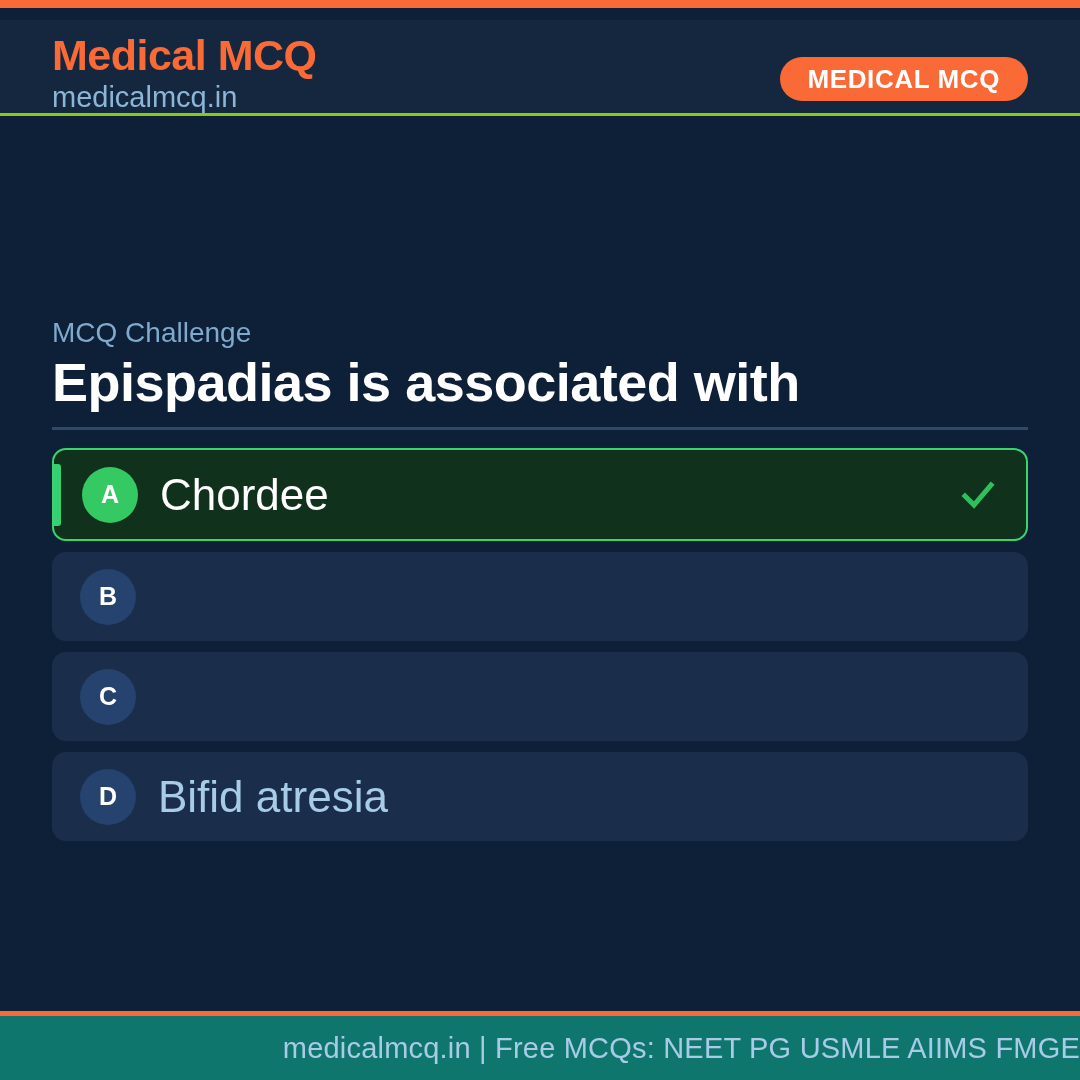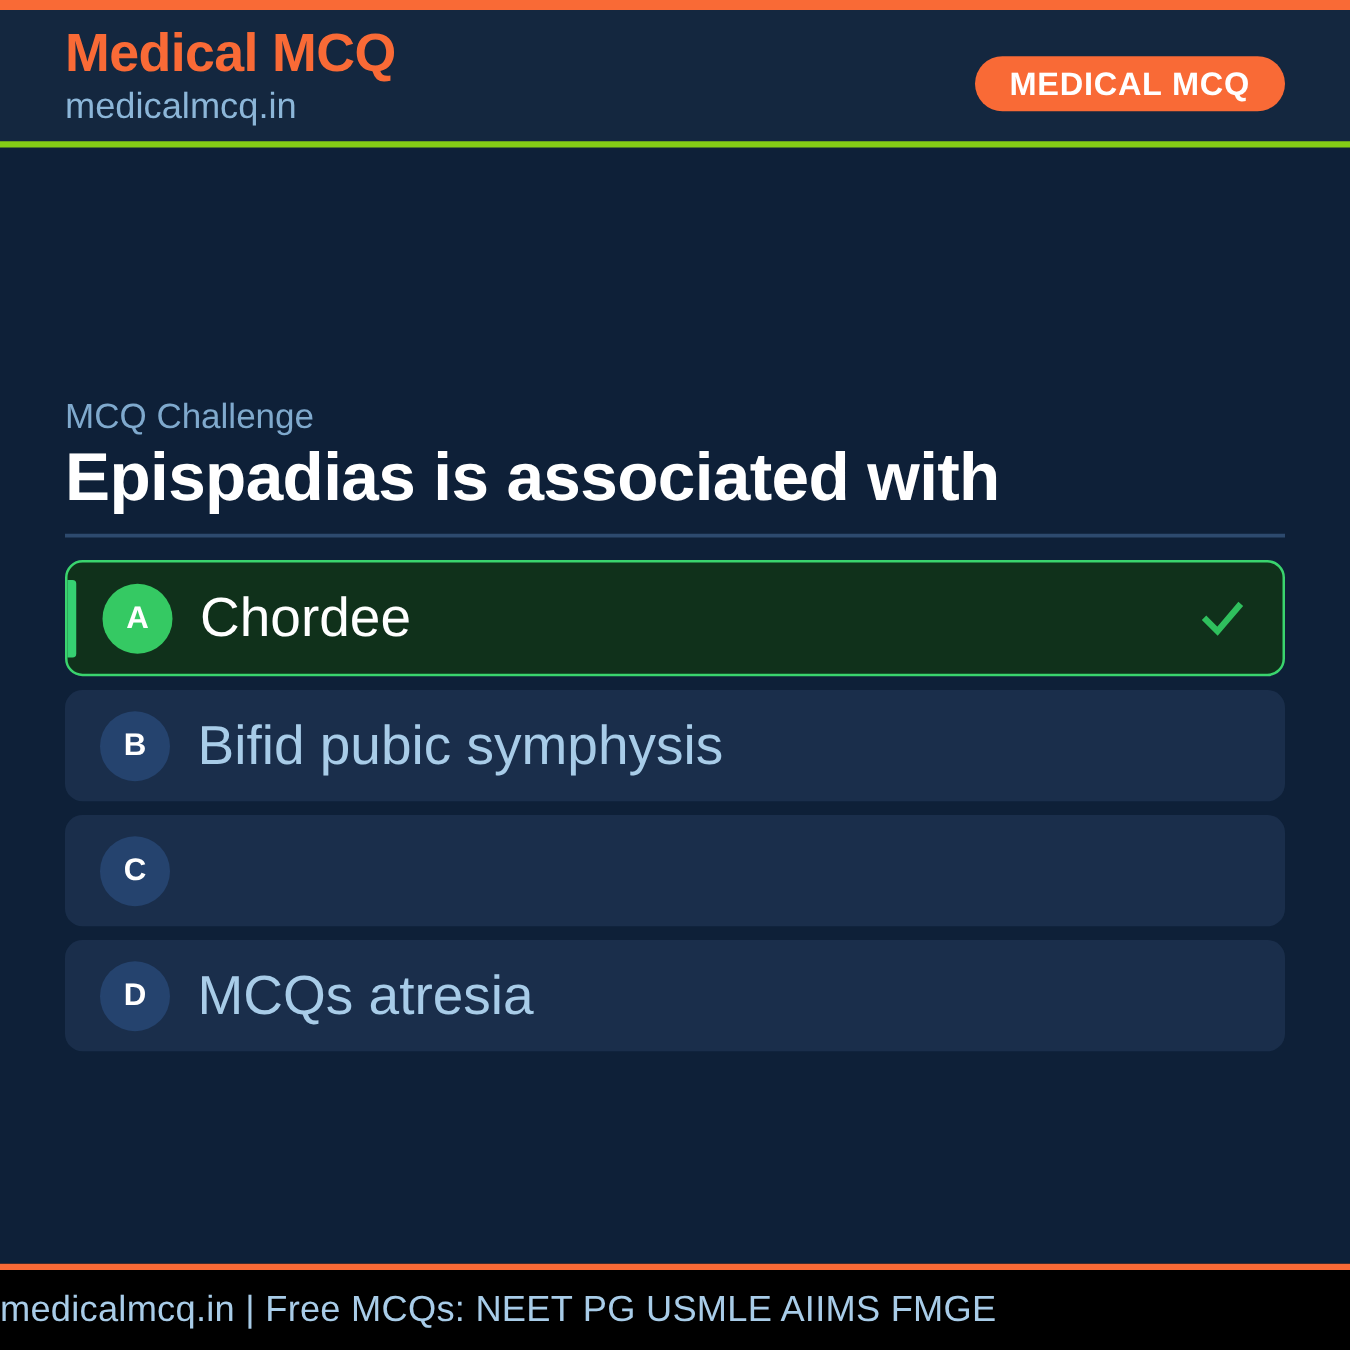--- a/index.html
+++ b/index.html
@@ -20,25 +20,25 @@
     position: absolute;
     top: 0; left: 0;
     width: 1080px;
     height: 8px;
     background: #f96a36;
   }
 
   
   .header {
     position: absolute;
-    top: 8px; left: 0;
-    width: 1080px;
-    height: 110px;
+    top: 20px; left: 0;
+    width: 1080px;
+    height: 96px;
     background: #14273f;
-    border-bottom: 5px solid #84cc16;
+    border-bottom: 3px solid #84cc16;
     box-sizing: border-box;
   }
   .brand-block {
     position: absolute;
     left: 52px;
     top: 12px;
   }
   .brand-title {
     font-size: 43px;
     font-weight: bold;
@@ -184,26 +184,26 @@
   .check-mark svg { display: block; }
   .option:not(.correct) .check-mark { visibility: hidden; }
 
   
   .footer {
     position: absolute;
     left: 0;
     bottom: 0;
     width: 1080px;
     height: 69px;
-    background: #000000;
+    background: #0f766e;
     border-top: 5px solid #f96a36;
     box-sizing: border-box;
     display: flex;
     align-items: center;
-    justify-content: flex-start;
+    justify-content: flex-end;
   }
   .footer-text {
     font-size: 29px;
     color: #a8cce8;
     white-space: nowrap;
     letter-spacing: 0.2px;
   }
 </style>
 </head>
 <body>
@@ -234,34 +234,33 @@
       <div class="check-mark">
         <svg width="40" height="40" viewBox="0 0 40 40" aria-hidden="true">
           <path d="M7 21 L16 30 L33 10" fill="none" stroke="#2fbf5d" stroke-width="5" stroke-linecap="square" stroke-linejoin="miter"></path>
         </svg>
       </div>
     </div>
 
     <div class="option">
 
       <div class="badge">B</div>
-      <div class="option-text">Bifid pubic symphysis</div>
       <div class="check-mark"></div>
     </div>
 
     <div class="option">
 
       <div class="badge">C</div>
       <div class="check-mark"></div>
     </div>
 
     <div class="option">
 
       <div class="badge">D</div>
-      <div class="option-text">MCQs atresia</div>
+      <div class="option-text">Bifid atresia</div>
       <div class="check-mark"></div>
     </div>
 
   </div>
 </div>
 
 <div class="footer">
   <div class="footer-text">medicalmcq.in  |  Free MCQs: NEET PG  USMLE  AIIMS  FMGE</div>
 </div>
 

